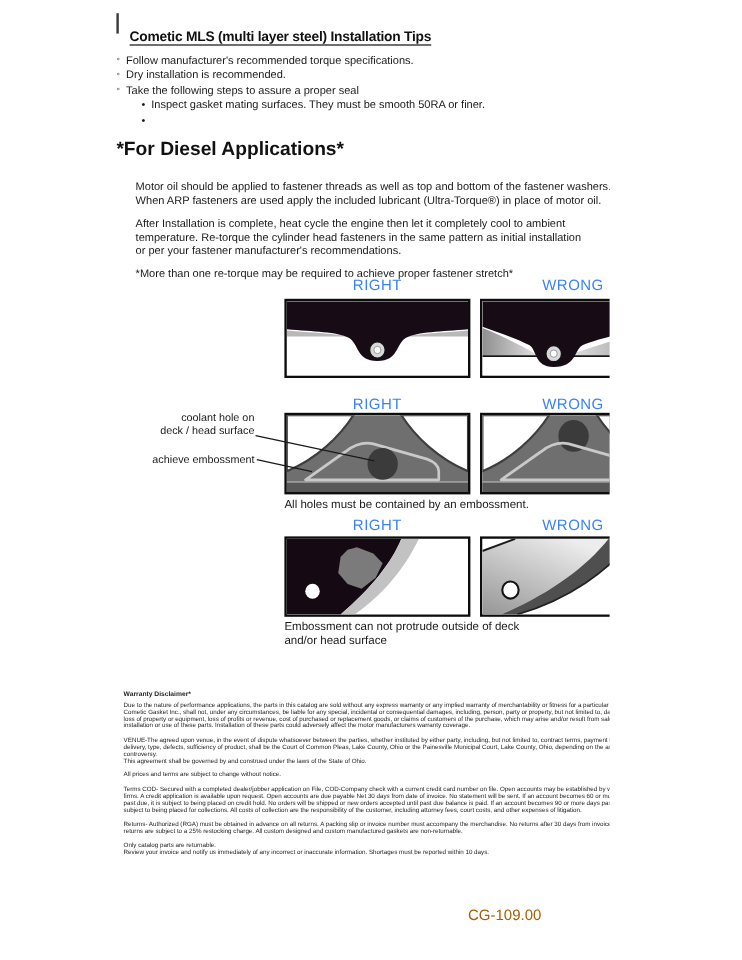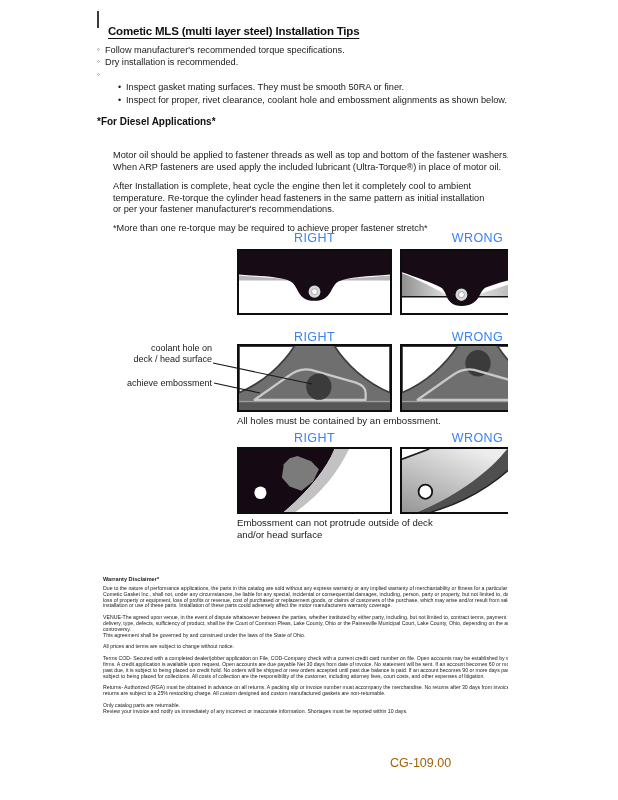--- a/index.html
+++ b/index.html
@@ -17,21 +17,21 @@
     font-size:11.5px; font-weight:bold; letter-spacing:-0.2px; color:#111;
     text-decoration: underline; text-underline-offset:2.5px; text-decoration-thickness:1.4px;
   }
 
   .bullets { position:absolute; left:97px; top:44px; width:480px; font-size:9.2px; line-height:12.4px; color:#1a1a1a; }
   .bullet-row { display:flex; }
   .bullet-row .marker { width:8px; flex:0 0 8px; font-size:8px; }
   .bullet-row.sub { margin-left:21px; }
   .bullet-row.sub .marker { font-size:9px; }
 
-  .diesel-heading { position:absolute; left:97px; top:116px; margin:0; font-size:10px; font-weight:bold; color:#111; }
+  .diesel-heading { position:absolute; left:97px; top:116px; margin:0; font-size:16px; font-weight:bold; color:#111; }
   .body-para { position:absolute; left:97px; width:432px; margin:16px; font-size:9.2px; line-height:11.6px; color:#1a1a1a; white-space:pre-line; }
   .p1 { top:134px; }
   .p2 { top:165px; }
   .note { top:207px; }
 
   .fig-label { position:absolute; width:155px; text-align:center; font-size:12.5px; letter-spacing:.4px; font-weight:500; color:#3b82f6; }
   .panel { position:absolute; width:155px; border:2.6px solid #0d0d0d; background:#fff; }
   .panel svg { display:block; width:100%; height:100%; }
   .pos-right { left:237px; }
   .pos-wrong { left:400px; }
@@ -66,28 +66,28 @@
     <div class="bullet-row">
       <span class="marker">◦</span>
       <span>Follow manufacturer's recommended torque specifications.</span>
     </div>
     <div class="bullet-row">
       <span class="marker">◦</span>
       <span>Dry installation is recommended.</span>
     </div>
     <div class="bullet-row">
       <span class="marker">◦</span>
+      <span>Take the following steps to assure a proper seal</span>
     </div>
     <div class="bullet-row sub">
       <span class="marker">•</span>
       <span>Inspect gasket mating surfaces.  They must be smooth 50RA or finer.</span>
     </div>
     <div class="bullet-row sub">
       <span class="marker">•</span>
-      <span>Inspect for proper, rivet clearance, coolant hole and embossment alignments as shown below.</span>
     </div>
   </div>
 
   <h2 class="diesel-heading">*For Diesel Applications*</h2>
   <p class="body-para p1">Motor oil should be applied to fastener threads as well as top and bottom of the fastener washers.
 When ARP fasteners are used apply the included lubricant (Ultra-Torque®) in place of motor oil.</p>
   <p class="body-para p2">After Installation is complete, heat cycle the engine then let it completely cool to ambient
 temperature. Re-torque the cylinder head fasteners in the same pattern as initial installation
 or per your fastener manufacturer's recommendations.</p>
   <p class="body-para note">*More than one re-torque may be required to achieve proper fastener stretch*</p>

